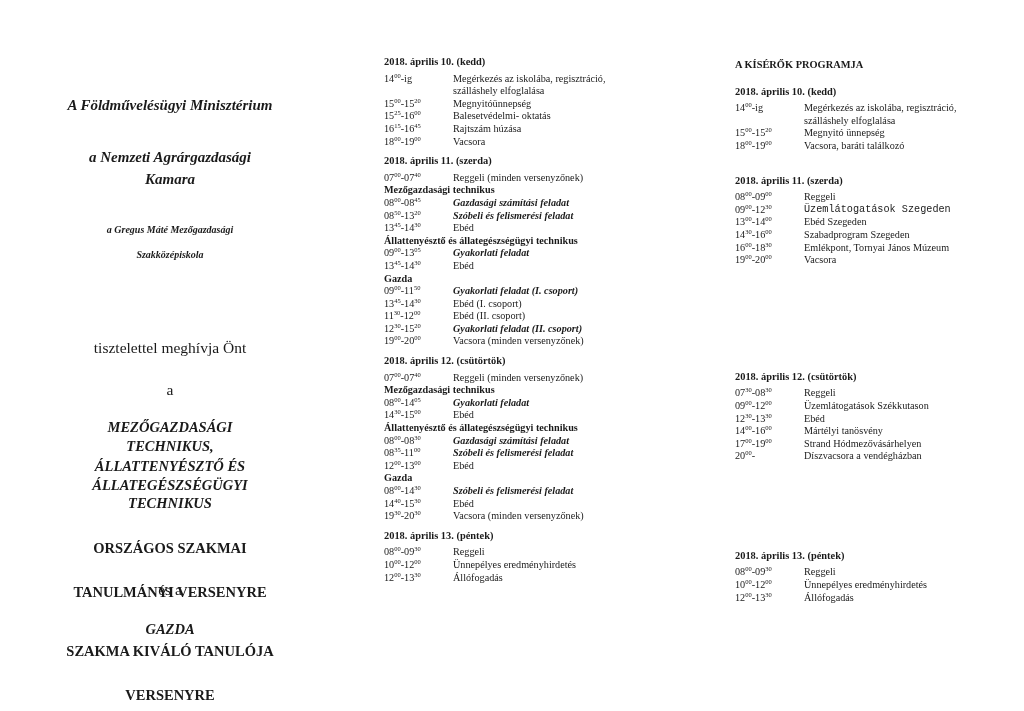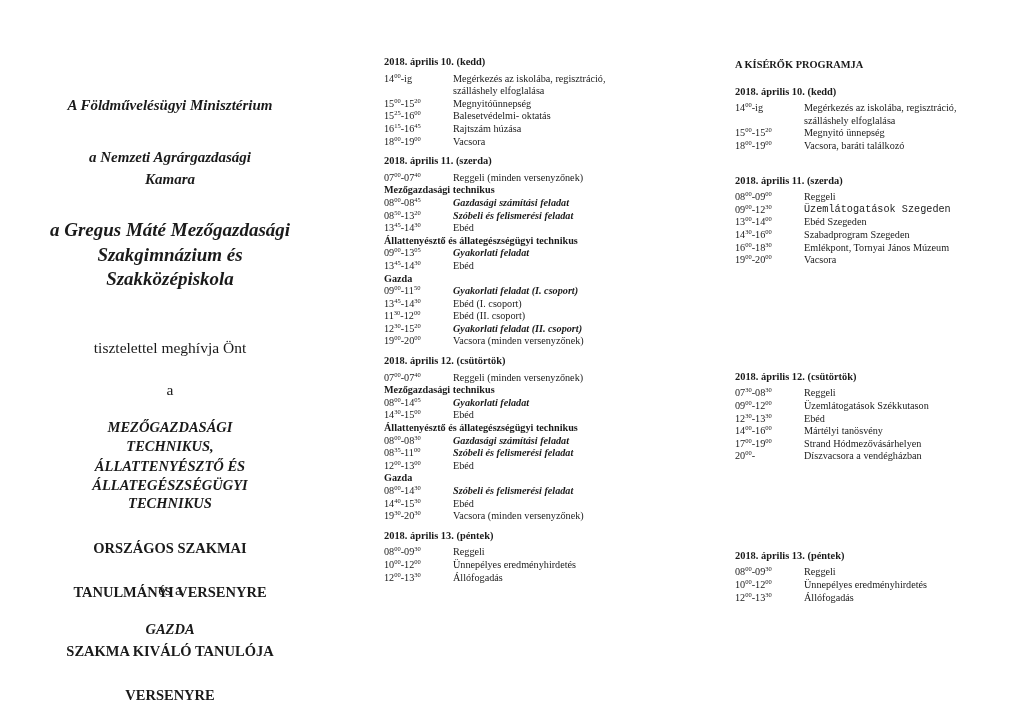--- a/index.html
+++ b/index.html
@@ -24,23 +24,22 @@
 </style>
 </head>
 <body>
 
 <div class="left">
   <div class="blk org bi" style="top:94px"><span>A Földművelésügyi Minisztérium</span></div>
   <div class="blk org bi" style="top:146px">
     <div>a Nemzeti Agrárgazdasági</div>
     <div>Kamara</div>
   </div>
-  <div class="blk bi" style="top:218px; font-size:19px; line-height:24.5px">
+  <div class="blk bi" style="top:218px; font-size:10px; line-height:24.5px">
     <div>a Gregus Máté Mezőgazdasági</div>
-    <div>Szakgimnázium és</div>
     <div>Szakközépiskola</div>
   </div>
   <div class="blk plain" style="top:338px">tisztelettel meghívja Önt</div>
   <div class="blk plain" style="top:380px">a</div>
   <div class="blk caps" style="top:418px">
     <div class="bi">MEZŐGAZDASÁGI</div>
     <div class="bi">TECHNIKUS,</div>
     <div class="bi" style="margin-top:2px">ÁLLATTENYÉSZTŐ ÉS</div>
     <div class="bi">ÁLLATEGÉSZSÉGÜGYI</div>
     <div class="bi">TECHNIKUS</div>

